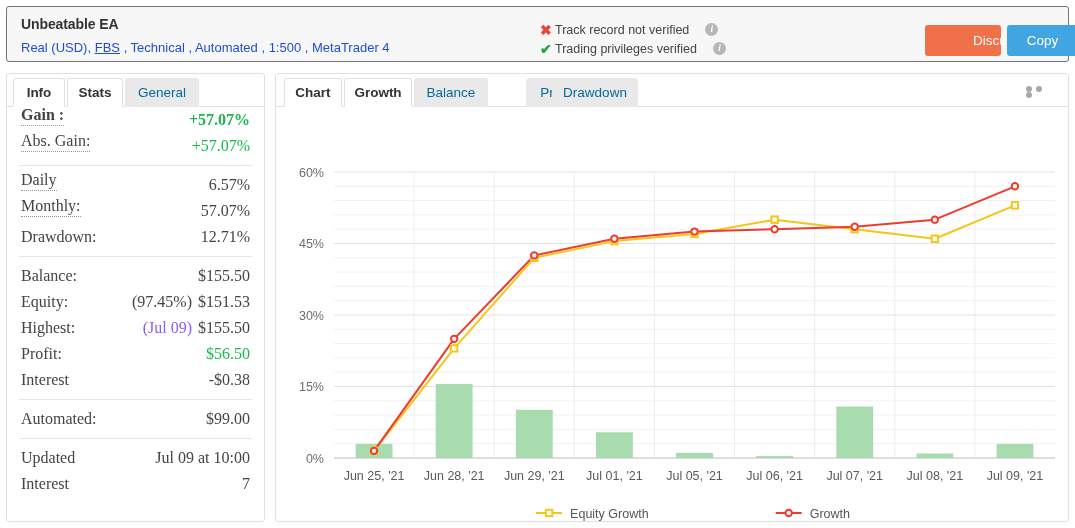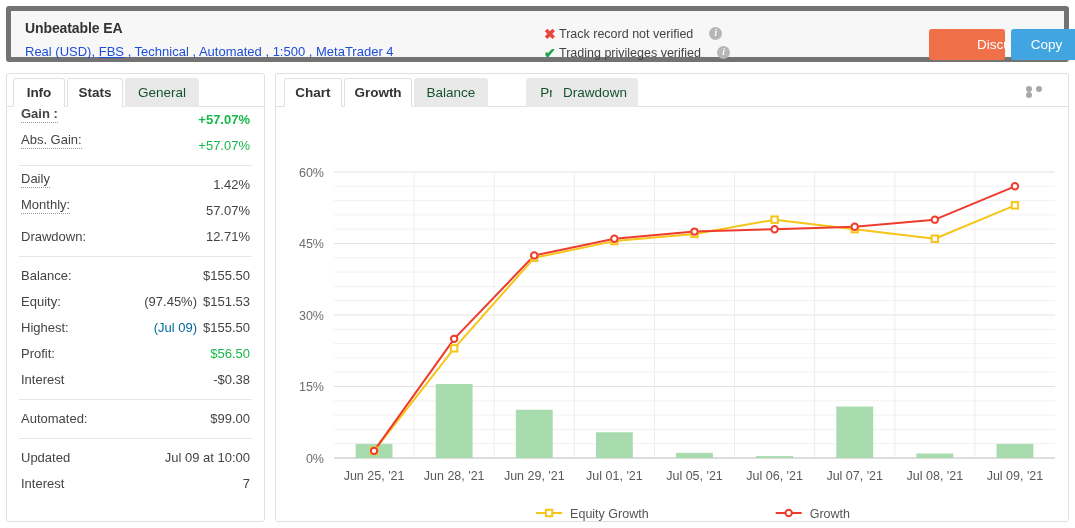--- a/index.html
+++ b/index.html
@@ -8,21 +8,21 @@
     width: 1075px; height: 528px;
     background: #ffffff;
     font-family: "Liberation Sans", sans-serif;
     -webkit-font-smoothing: antialiased;
   }
   .page { width: 1075px; height: 528px; position: relative; background:#fff; }
 
   
   .header {
     position: absolute; left: 6px; top: 6px; width: 1063px; height: 56px;
-    background: #f7f7f7; border: 5px solid #737373; border-radius: 3px;
+    background: #f7f7f7; border: 1px solid #737373; border-radius: 3px;
   }
   .hdr-title {
     position: absolute; left: 14px; top: 9px;
     font-size: 14px; font-weight: bold; color: #333; letter-spacing: -0.1px;
   }
   .hdr-sub {
     position: absolute; left: 14px; top: 33px;
     font-size: 13px; color: #1d4ed8; white-space: nowrap;
   }
   .hdr-sub .u { text-decoration: underline; cursor: pointer; }
@@ -51,40 +51,40 @@
 
   
   .lpanel {
     position: absolute; left: 6px; top: 73px; width: 259px; height: 449px;
     background: #fff; border: 1px solid #e0e0e0; border-radius: 3px;
   }
   .tabs { position: absolute; left: 0; top: 0; height: 33px; width: 100%;
           border-bottom: 1px solid #e0e0e0; }
   .tab {
     position: absolute; top: 4px; height: 29px; line-height: 29px;
-    font-size: 13.5px; text-align: center; color: #14532d;
+    font-size: 13.5px; text-align: center; color: #0369a1;
     background: #e9e9e9; border-radius: 3px 3px 0 0; cursor: pointer;
   }
   .tab.active { background: #fff; color: #333; font-weight: bold;
                 border: 1px solid #e0e0e0; border-bottom: 1px solid #fff;
                 line-height: 28px; z-index:2; }
   .tab.plain { background: transparent; }
 
   .rows { position: absolute; left: 0; top: 33px; width: 100%; }
   .srow {
     position: relative; height: 26px; line-height: 26px;
-    padding: 0 14px 0 14px; font-size: 13px; color: #444;
+    padding: 0 14px 0 14px; font-size: 16px; color: #444; font-family: Liberation Serif, serif;
   }
   .srow .lbl { float: left; }
   .srow .val { float: right; }
   .dotted { border-bottom: 1px dotted #999; line-height: 1.05; display:inline-block;
             padding-bottom: 1px; }
   .green { color: #18b84a; }
   .bold { font-weight: bold; }
-  .muted { color: #0369a1; }
+  .muted { color: #8b5cf6; }
   .divider { height: 1px; background: #e6e6e6; margin: 6px 12px; }
 
   
   .rpanel {
     position: absolute; left: 275px; top: 73px; width: 794px; height: 449px;
     background: #fff; border: 1px solid #e0e0e0; border-radius: 3px;
   }
   .ctabs { position: absolute; left: 0; top: 0; height: 33px; width: 100%;
            border-bottom: 1px solid #e0e0e0; }
   .dots3 {
@@ -153,21 +153,21 @@
         <span class="lbl bold dotted">Gain :</span>
         <span class="val bold green">+57.07%</span>
       </div>
       <div class="srow">
         <span class="lbl dotted">Abs. Gain:</span>
         <span class="val green">+57.07%</span>
       </div>
       <div class="divider"></div>
       <div class="srow">
         <span class="lbl dotted">Daily</span>
-        <span class="val">1.42%</span>
+        <span class="val">6.57%</span>
       </div>
       <div class="srow">
         <span class="lbl dotted">Monthly:</span>
         <span class="val">57.07%</span>
       </div>
       <div class="srow">
         <span class="lbl">Drawdown:</span>
         <span class="val">12.71%</span>
       </div>
       <div class="divider"></div>

